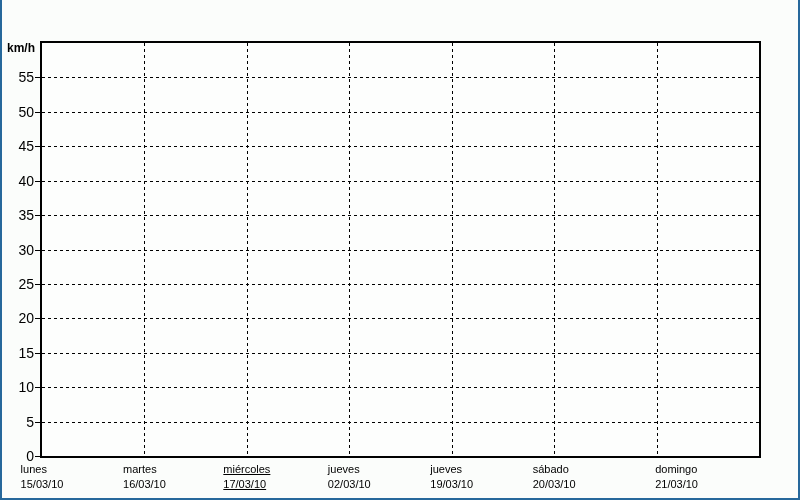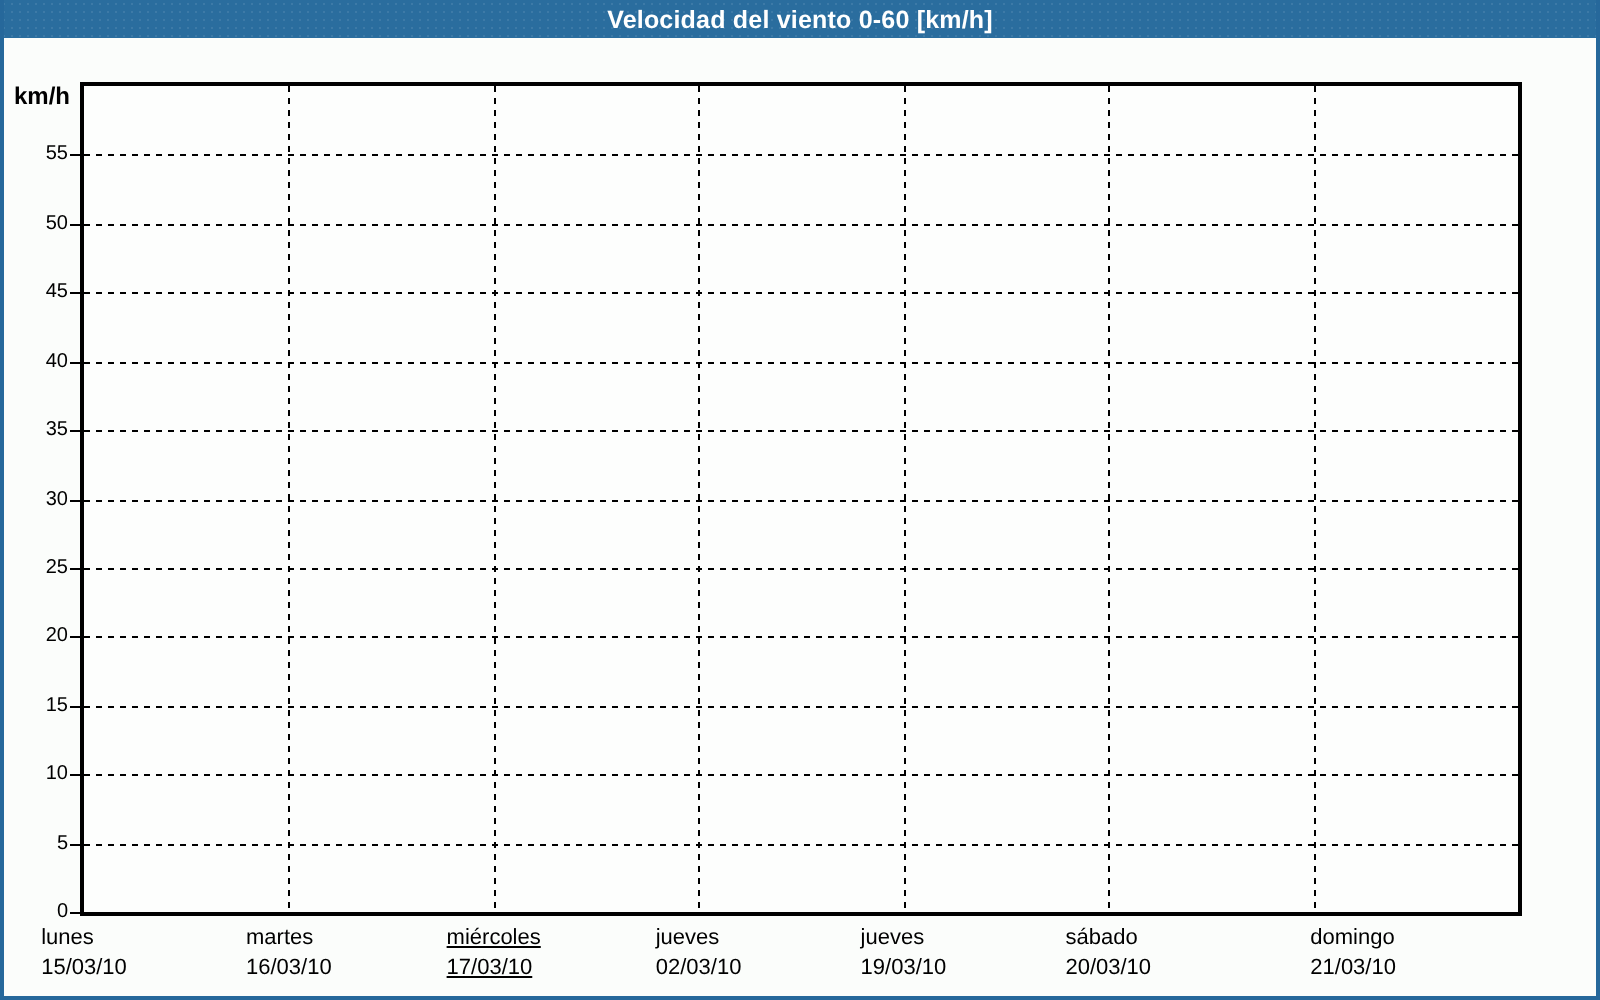--- a/index.html
+++ b/index.html
@@ -46,21 +46,21 @@
     background:repeating-linear-gradient(to bottom,var(--grid,#000) 0 3px,transparent 3px 6px);
   }
   .ytick{
     position:absolute;left:-7px;width:5px;height:1px;
     background:var(--axis,#000);
   }
   .ylab{
     position:absolute;
     right:calc(100% + 8px);
     transform:translateY(-50%);
-    font-size:10px;color:var(--text,#000);
+    font-size:14px;color:var(--text,#000);
     white-space:nowrap;
   }
   .unit-label{
     position:absolute;
     right:calc(100% + 7px);
     top:-2px;
     font-size:12px;color:var(--text,#000);
     white-space:nowrap;
     font-weight:bold;
   }
@@ -72,23 +72,20 @@
     font-size:11px;line-height:15px;color:var(--text,#000);
     white-space:nowrap;
   }
   .xlabel span{display:block;}
 </style>
 </head>
 <body>
 
 <div class="page" style="--titlebar-bg: #2a6d9e; --titlebar-text: #ffffff; --frame: #26689b; --page-bg: #fbfdfb; --plot-bg: #fdfefd; --axis: #000000; --grid: #000000; --text: #000000;">
 
-  <div class="titlebar">
-    <span class="title-text">Velocidad del viento 0-60 [km/h]</span>
-  </div>
 
   <div class="plot">
     <span class="unit-label">km/h</span>
 
   <div class="ytick" style="top: 100%;"></div>
       <span class="ylab" style="top: 100%;">0</span>
       <div class="ygrid" style="top: 91.6667%;"></div>
       <div class="ytick" style="top: 91.6667%;"></div>
       <span class="ylab" style="top: 91.6667%;">5</span>
       <div class="ygrid" style="top: 83.3333%;"></div>

